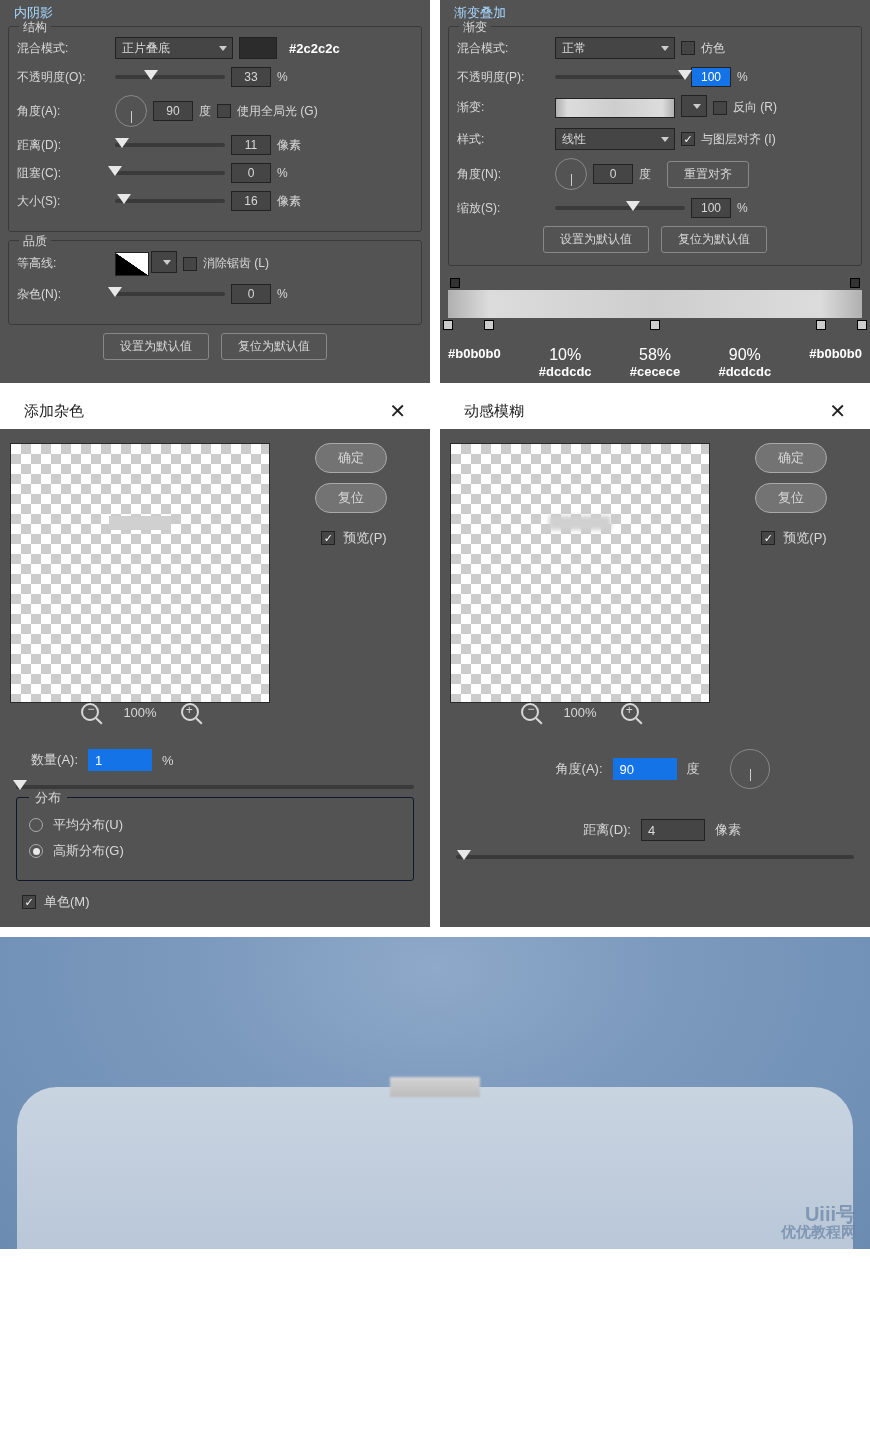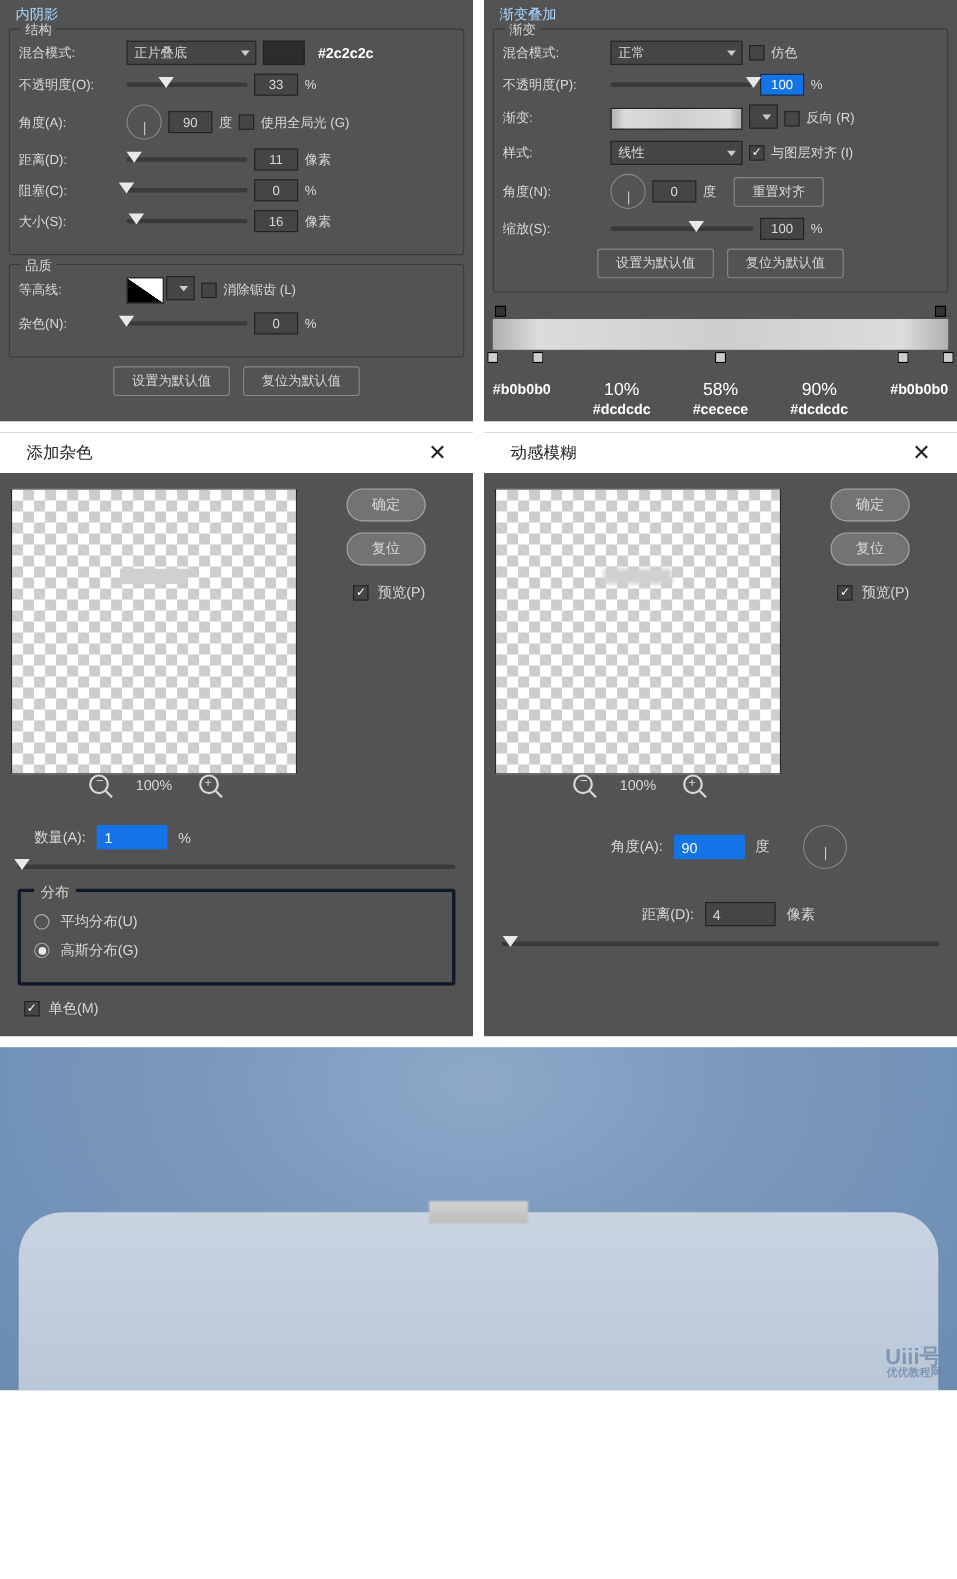--- a/index.html
+++ b/index.html
@@ -57,33 +57,33 @@
 .dlg-right { display: flex; flex-direction: column; gap: 10px; align-items: center; flex: 1; }
 .round-btn { border: 1px solid #aaa; background: #737373; color: #d8d8d8; border-radius: 18px; padding: 5px 22px; font-size: 13px; cursor: pointer; min-width: 70px; text-align: right; }
 .ctrl-area { padding: 0 16px 16px 16px; }
 .ctrl-row { display: flex; align-items: center; gap: 10px; margin-top: 14px; }
 .ctrl-label { min-width: 62px; text-align: right; }
 .text-input { width: 64px; height: 22px; background: #454545; border: 1px solid #222; color: #d8d8d8; padding: 0 6px; font-size: 13px; }
 .text-input.highlighted { border: 1px solid #1473e6; }
 .text-input.selected { background: #1473e6; color: #fff; }
 .hslider { height: 4px; background: #3a3a3a; position: relative; border-radius: 2px; margin-top: 14px; }
 .hslider-thumb { position: absolute; top: -5px; width: 0; height: 0; border-left: 7px solid transparent; border-right: 7px solid transparent; border-top: 10px solid #e8e8e8; transform: translateX(-7px); }
-.radio-group { border: 3px solid #0f172a; border-radius: 3px; padding: 10px 12px 12px 12px; position: relative; margin-top: 18px; }
+.radio-group { border: 1px solid #0f172a; border-radius: 3px; padding: 10px 12px 12px 12px; position: relative; margin-top: 8px; }
 .radio-group-label { position: absolute; top: -9px; left: 12px; background: #535353; padding: 0 6px; }
 .radio-row { display: flex; align-items: center; gap: 10px; margin: 8px 0; }
 .radio { width: 14px; height: 14px; border: 1px solid #aaa; border-radius: 50%; display: inline-flex; align-items: center; justify-content: center; }
 .radio.checked::after { content: ""; width: 7px; height: 7px; background: #e8e8e8; border-radius: 50%; }
 .chk-row { display: flex; align-items: center; gap: 8px; margin-top: 12px; padding-left: 6px; }
 
 
 .render { height: 312px; background: radial-gradient(ellipse at 50% 10%, #8ea9c9 0%, #7b99bd 40%, #6b8bb1 100%); position: relative; overflow: hidden; }
 .render::before { content: ""; position: absolute; left: 2%; right: 2%; bottom: 0; top: 48%; background: linear-gradient(#c9d4e1, #b9c7d8); border-radius: 40px 40px 0 0; }
 .render-stub { position: absolute; left: 50%; top: 48%; transform: translate(-50%,-50%); width: 90px; height: 20px; background: linear-gradient(#d4d4d4,#bcbcbc); filter: blur(1px); }
 .watermark { position: absolute; right: 14px; bottom: 10px; color: #6783a3; font-weight: bold; font-size: 20px; opacity: .7; text-align: right; line-height: 1; }
-.watermark small { font-size: 10px; display: block; }
+.watermark small { font-size: 15px; display: block; }
 </style>
 </head>
 <body>
 
 <div class="grid">
 
 <div class="panel">
   <div class="panel-title">内阴影</div>
   <div class="fieldset">
     <div class="fieldset-label">结构</div>

